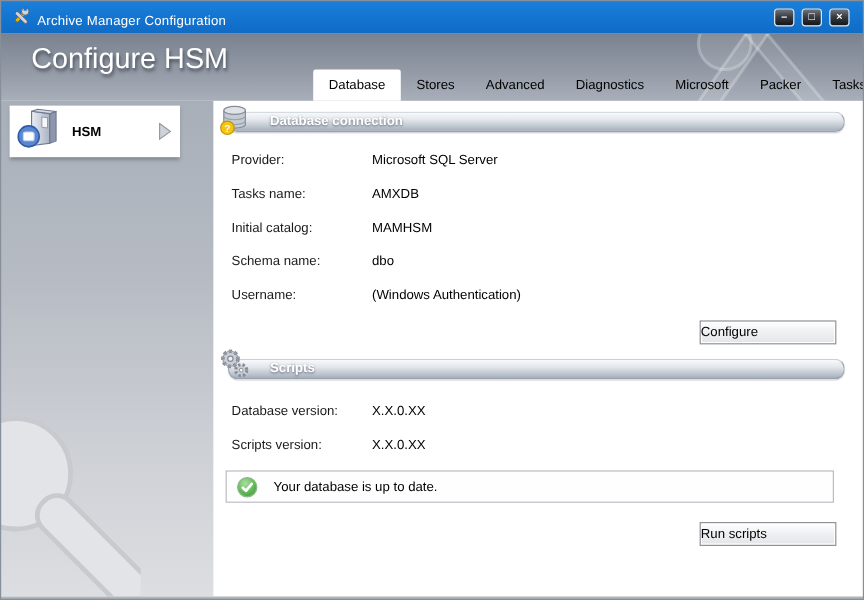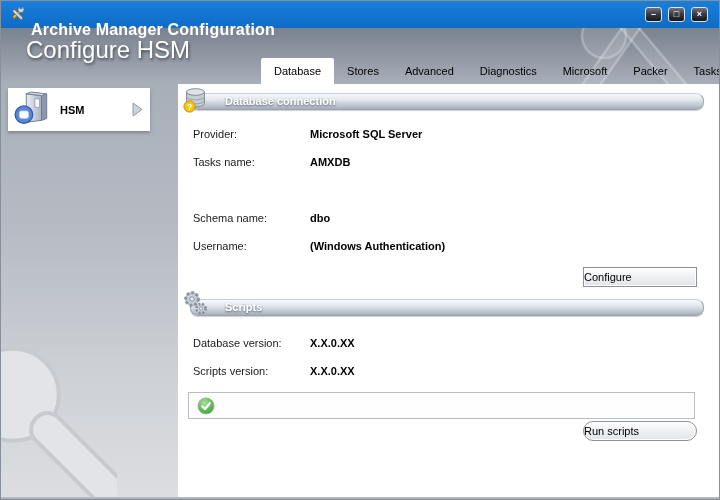--- a/index.html
+++ b/index.html
@@ -8,22 +8,22 @@
 
   .frame { position:absolute; inset:0; border:1px solid #87909a; pointer-events:none; z-index:40; }
   .bottom-strip { position:absolute; left:0; right:0; bottom:0; height:3px;
                   background:linear-gradient(#bcc1c7,#9aa0a7); z-index:30; }
 
   
   .titlebar { position:absolute; top:0; left:0; width:720px; height:28px;
               background:linear-gradient(180deg,#1b80da 0%, #1373cf 60%, #0f6cc6 100%);
               z-index:20; }
   .titlebar-icon { position:absolute; left:8px; top:5px; width:18px; height:18px; }
-  .titlebar-title { position:absolute; left:31px; top:16px; line-height:28px;
-                    color:#fff; font-size:16px; font-weight:bold; letter-spacing:.2px; }
+  .titlebar-title { position:absolute; left:31px; top:4px; line-height:28px;
+                    color:#fff; font-size:11px; font-weight:normal; letter-spacing:.2px; }
   .win-buttons { position:absolute; right:12px; top:7px; display:flex; gap:6px; }
   .win-btn { width:17px; height:15px; border:1px solid #dfe3e8; border-radius:3px;
              background:linear-gradient(180deg,#70757c 0%, #3a3e43 45%, #141619 100%);
              color:#fff; font-size:9px; line-height:13px; text-align:center;
              font-weight:bold; cursor:default; }
 
   
   .header { position:absolute; top:28px; left:0; width:720px; height:56px;
             background:linear-gradient(180deg,#79828f 0%, #939aa6 55%, #a8afb9 100%);
             z-index:5; }
@@ -58,28 +58,28 @@
                  font-size:11px; font-weight:bold; color:#fff;
                  text-shadow:0 1px 2px rgba(88,98,112,.95); }
   .bar-db { top:9px; }
   .bar-scripts { top:215px; }
   .section-icon { position:absolute; left:4px; z-index:3; }
   .icon-db { top:1px; }
   .icon-gears { top:206px; }
 
   .row { position:absolute; left:15px; font-size:11px; color:#1a1a1a; white-space:nowrap; }
   .row .lab { display:inline-block; width:117px; }
-  .row .val { font-weight:bold; color:#000; }
+  .row .val { font-weight:normal; color:#000; }
 
   .btn { position:absolute; left:405px; width:114px; height:20px; font-size:11px; color:#000;
          border:1px solid #8f9398; background:linear-gradient(180deg,#ffffff 0%, #f0f1f3 45%, #e2e5e8 100%);
          box-shadow:inset 0 0 0 1px #fff; text-align:left; line-height:18px; cursor:default;
          font-family:"Liberation Sans", sans-serif; }
   .btn-configure { top:183px; }
-  .btn-run { top:337px;border-radius:10px; }
+  .btn-run { top:351px; }
 
   .status-box { position:absolute; left:10px; top:308px; width:507px; height:27px;
                 border:1px solid #b9bdc2; background:#fefefe;
                 display:flex; align-items:center; }
   .status-box .check { margin-left:8px; display:flex; }
   .status-box .msg { margin-left:13px; font-size:11px; color:#000; }
 </style>
 </head>
 <body>
 
@@ -173,20 +173,21 @@
       <path d="M4.5,15.5 c0,1.9 4,3.3 9,3.3 s9,-1.4 9,-3.3" fill="none" stroke="#9aa1ab" stroke-width="1"></path>
       <ellipse cx="13.5" cy="7" rx="9" ry="3.3" fill="#dfe3e8" stroke="#858c96" stroke-width="1"></ellipse>
       <circle cx="7.5" cy="21.5" r="5.6" fill="#f5c414" stroke="#c2950a" stroke-width="1"></circle>
       <text x="7.5" y="24.6" font-size="8.5" font-weight="bold" fill="#fff" text-anchor="middle" font-family="Liberation Sans, sans-serif">?</text>
     </svg>
   </span>
   <div class="section-bar bar-db">Database connection</div>
 
   <div class="row" style="top:44px"><span class="lab">Provider:</span><span class="val">Microsoft SQL Server</span></div>
   <div class="row" style="top:72px"><span class="lab">Tasks name:</span><span class="val">AMXDB</span></div>
+  <div class="row" style="top:100px"><span class="lab">Initial catalog:</span><span class="val">MAMHSM</span></div>
   <div class="row" style="top:128px"><span class="lab">Schema name:</span><span class="val">dbo</span></div>
   <div class="row" style="top:156px"><span class="lab">Username:</span><span class="val">(Windows Authentication)</span></div>
 
   <button class="btn btn-configure">Configure</button>
 
   <span class="section-icon icon-gears">
     <svg width="27" height="27" viewBox="0 0 27 27">
       <circle cx="10" cy="9" r="6.3" fill="#cbd0d7" stroke="#868d96" stroke-width="3" stroke-dasharray="2.6 2.1"></circle>
       <circle cx="10" cy="9" r="6.3" fill="none" stroke="#99a0a9" stroke-width="1"></circle>
       <circle cx="10" cy="9" r="2.2" fill="#eef0f3" stroke="#868d96" stroke-width="1"></circle>
@@ -206,16 +207,17 @@
           <radialGradient id="grn" cx="0.4" cy="0.3" r="0.85">
             <stop offset="0" stop-color="#aadfa2"></stop>
               <stop offset="0.55" stop-color="#62b858"></stop>
               <stop offset="1" stop-color="#3f9a37"></stop>
           </radialGradient>
         </defs>
         <circle cx="9" cy="9" r="8" fill="url(#grn)" stroke="#8cb98a" stroke-width="1"></circle>
         <path d="M5.3,9.4 L8,12 L12.8,6.2" stroke="#ffffff" stroke-width="2.2" fill="none" stroke-linecap="round" stroke-linejoin="round"></path>
       </svg>
     </span>
+    <span class="msg">Your database is up to date.</span>
   </div>
 
   <button class="btn btn-run">Run scripts</button>
 </div>
 
 </body></html>

